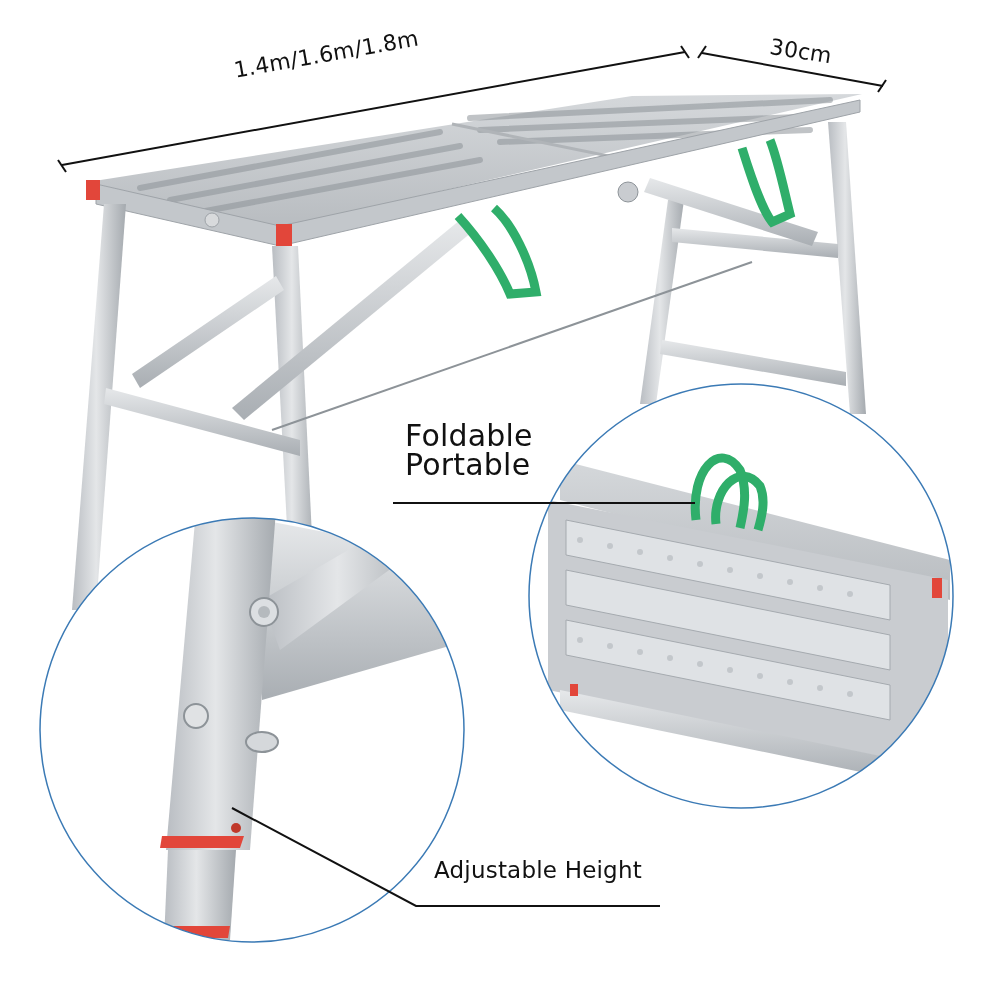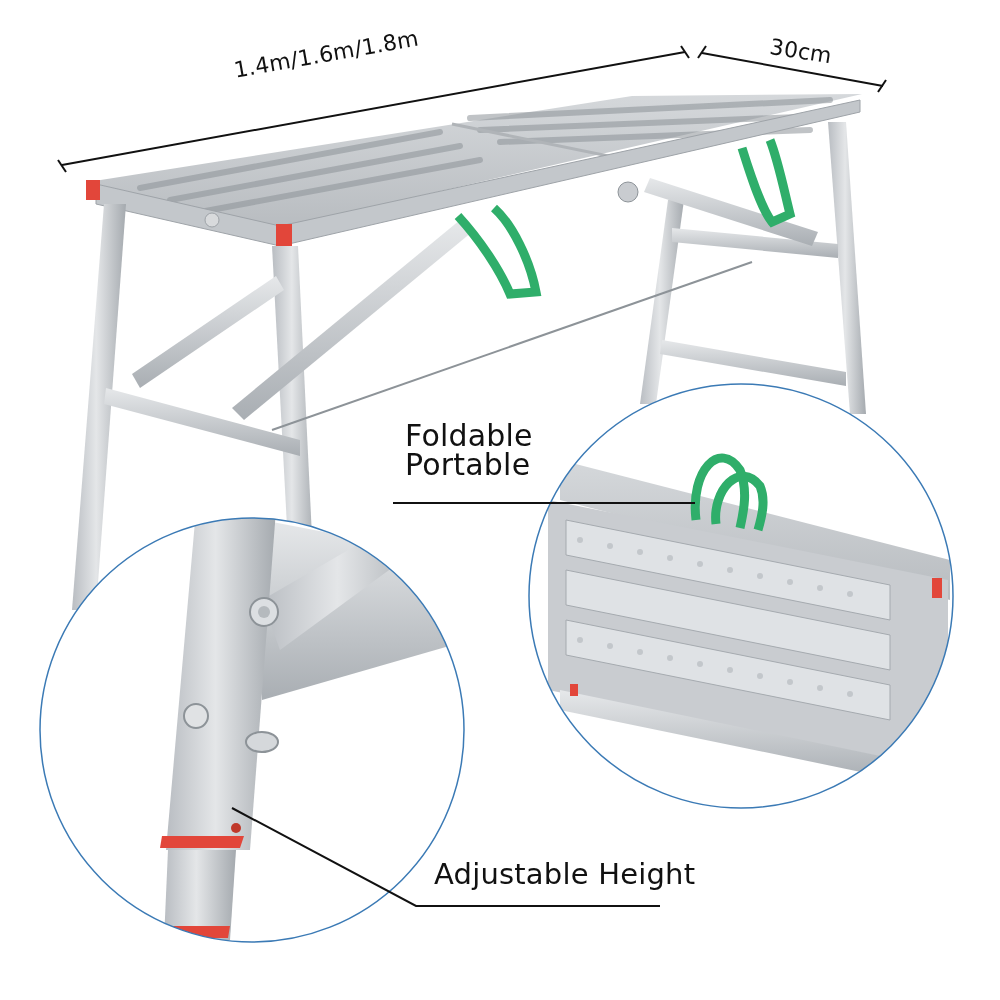--- a/index.html
+++ b/index.html
@@ -2,21 +2,21 @@
 <html><head>
 <meta charset="utf-8">
 <style>
   html, body { margin: 0; padding: 0; background: #ffffff; }
   body { width: 1000px; height: 1000px; position: relative; overflow: hidden; font-family: "DejaVu Sans", sans-serif; }
   .stage { position: absolute; left: 0; top: 0; width: 1000px; height: 1000px; }
   .label { position: absolute; color: #111; font-family: "DejaVu Sans", sans-serif; letter-spacing: 0.2px; }
   .dim-width { left: 232px; top: 58px; font-size: 22px; transform: rotate(-10deg); transform-origin: left top; }
   .dim-depth { left: 772px; top: 34px; font-size: 22px; transform: rotate(9deg); transform-origin: left top; }
   .feat-fold { left: 393px; top: 421px; font-size: 30px; line-height: 29px; margin-left: 12px; }
-  .feat-adjust { left: 434px; top: 857px; font-size: 29px; }
+  .feat-adjust { left: 434px; top: 857px; font-size: 23px; }
 </style>
 </head>
 <body>
 
 <div class="stage">
   <svg width="1000" height="1000" viewBox="0 0 1000 1000">
     <defs>
       <linearGradient id="metal" x1="0" y1="0" x2="1" y2="0">
         <stop offset="0" stop-color="#b9bdc2"></stop>
         <stop offset="0.45" stop-color="#e4e6e8"></stop>

